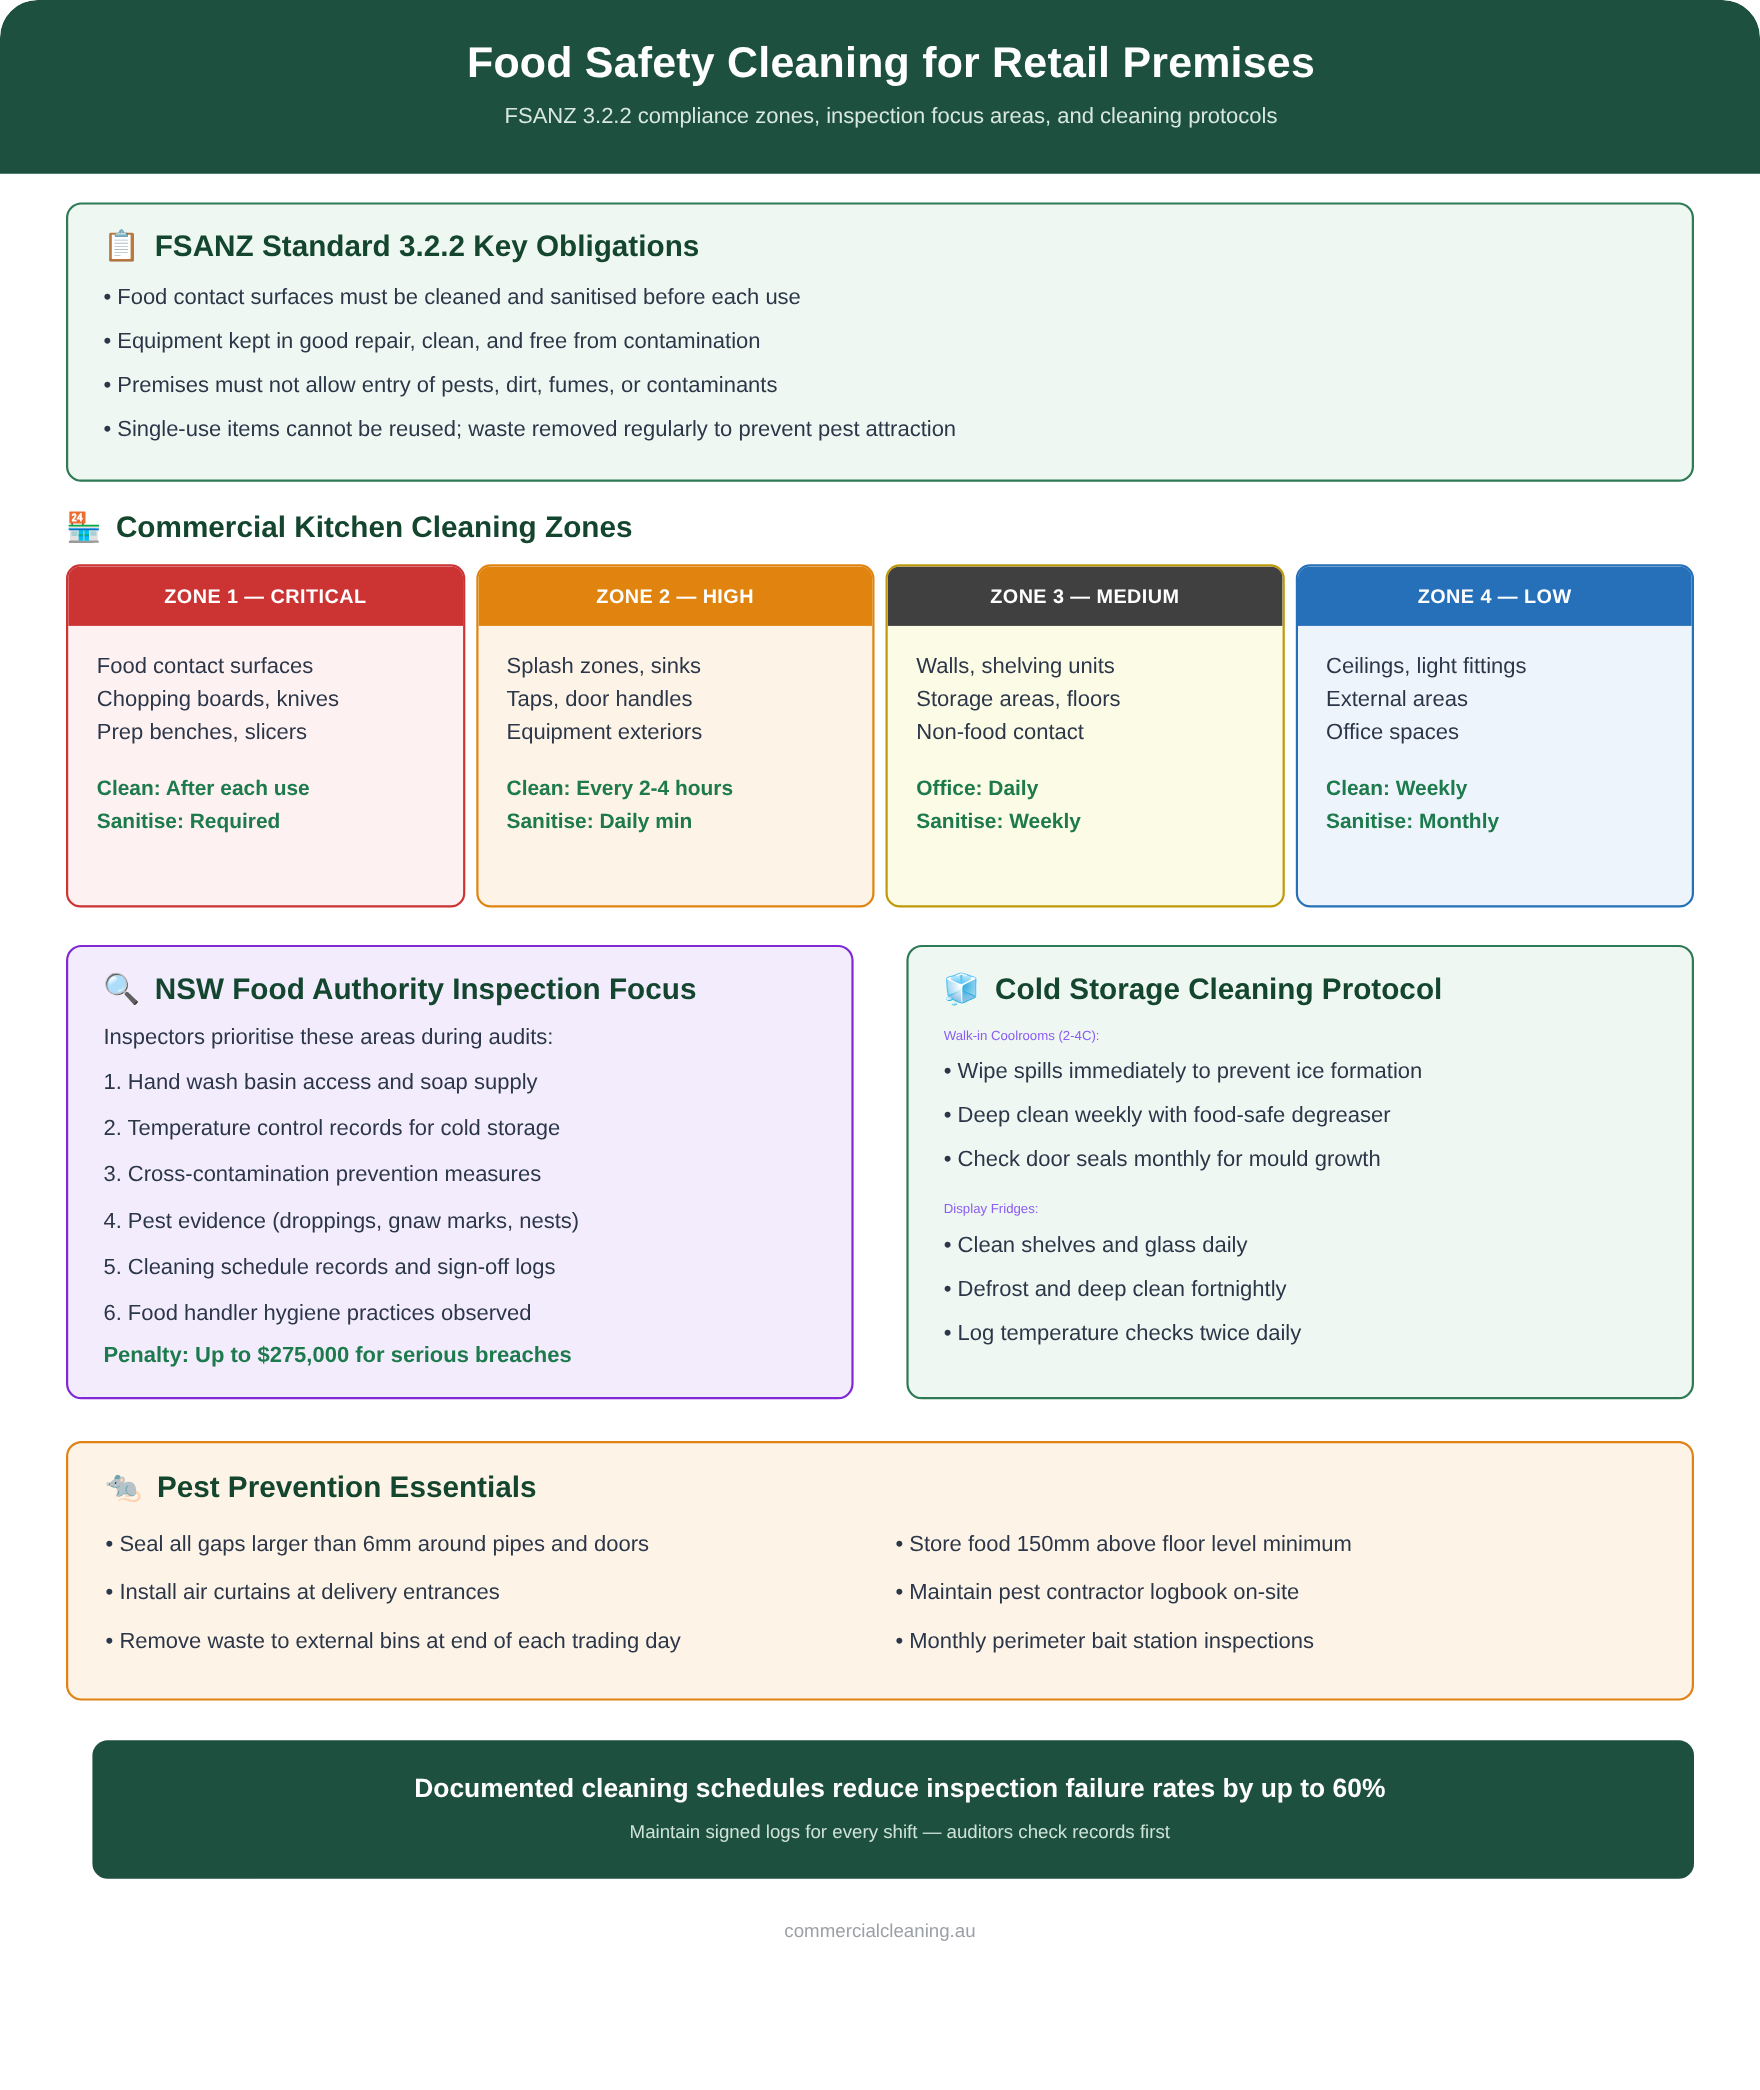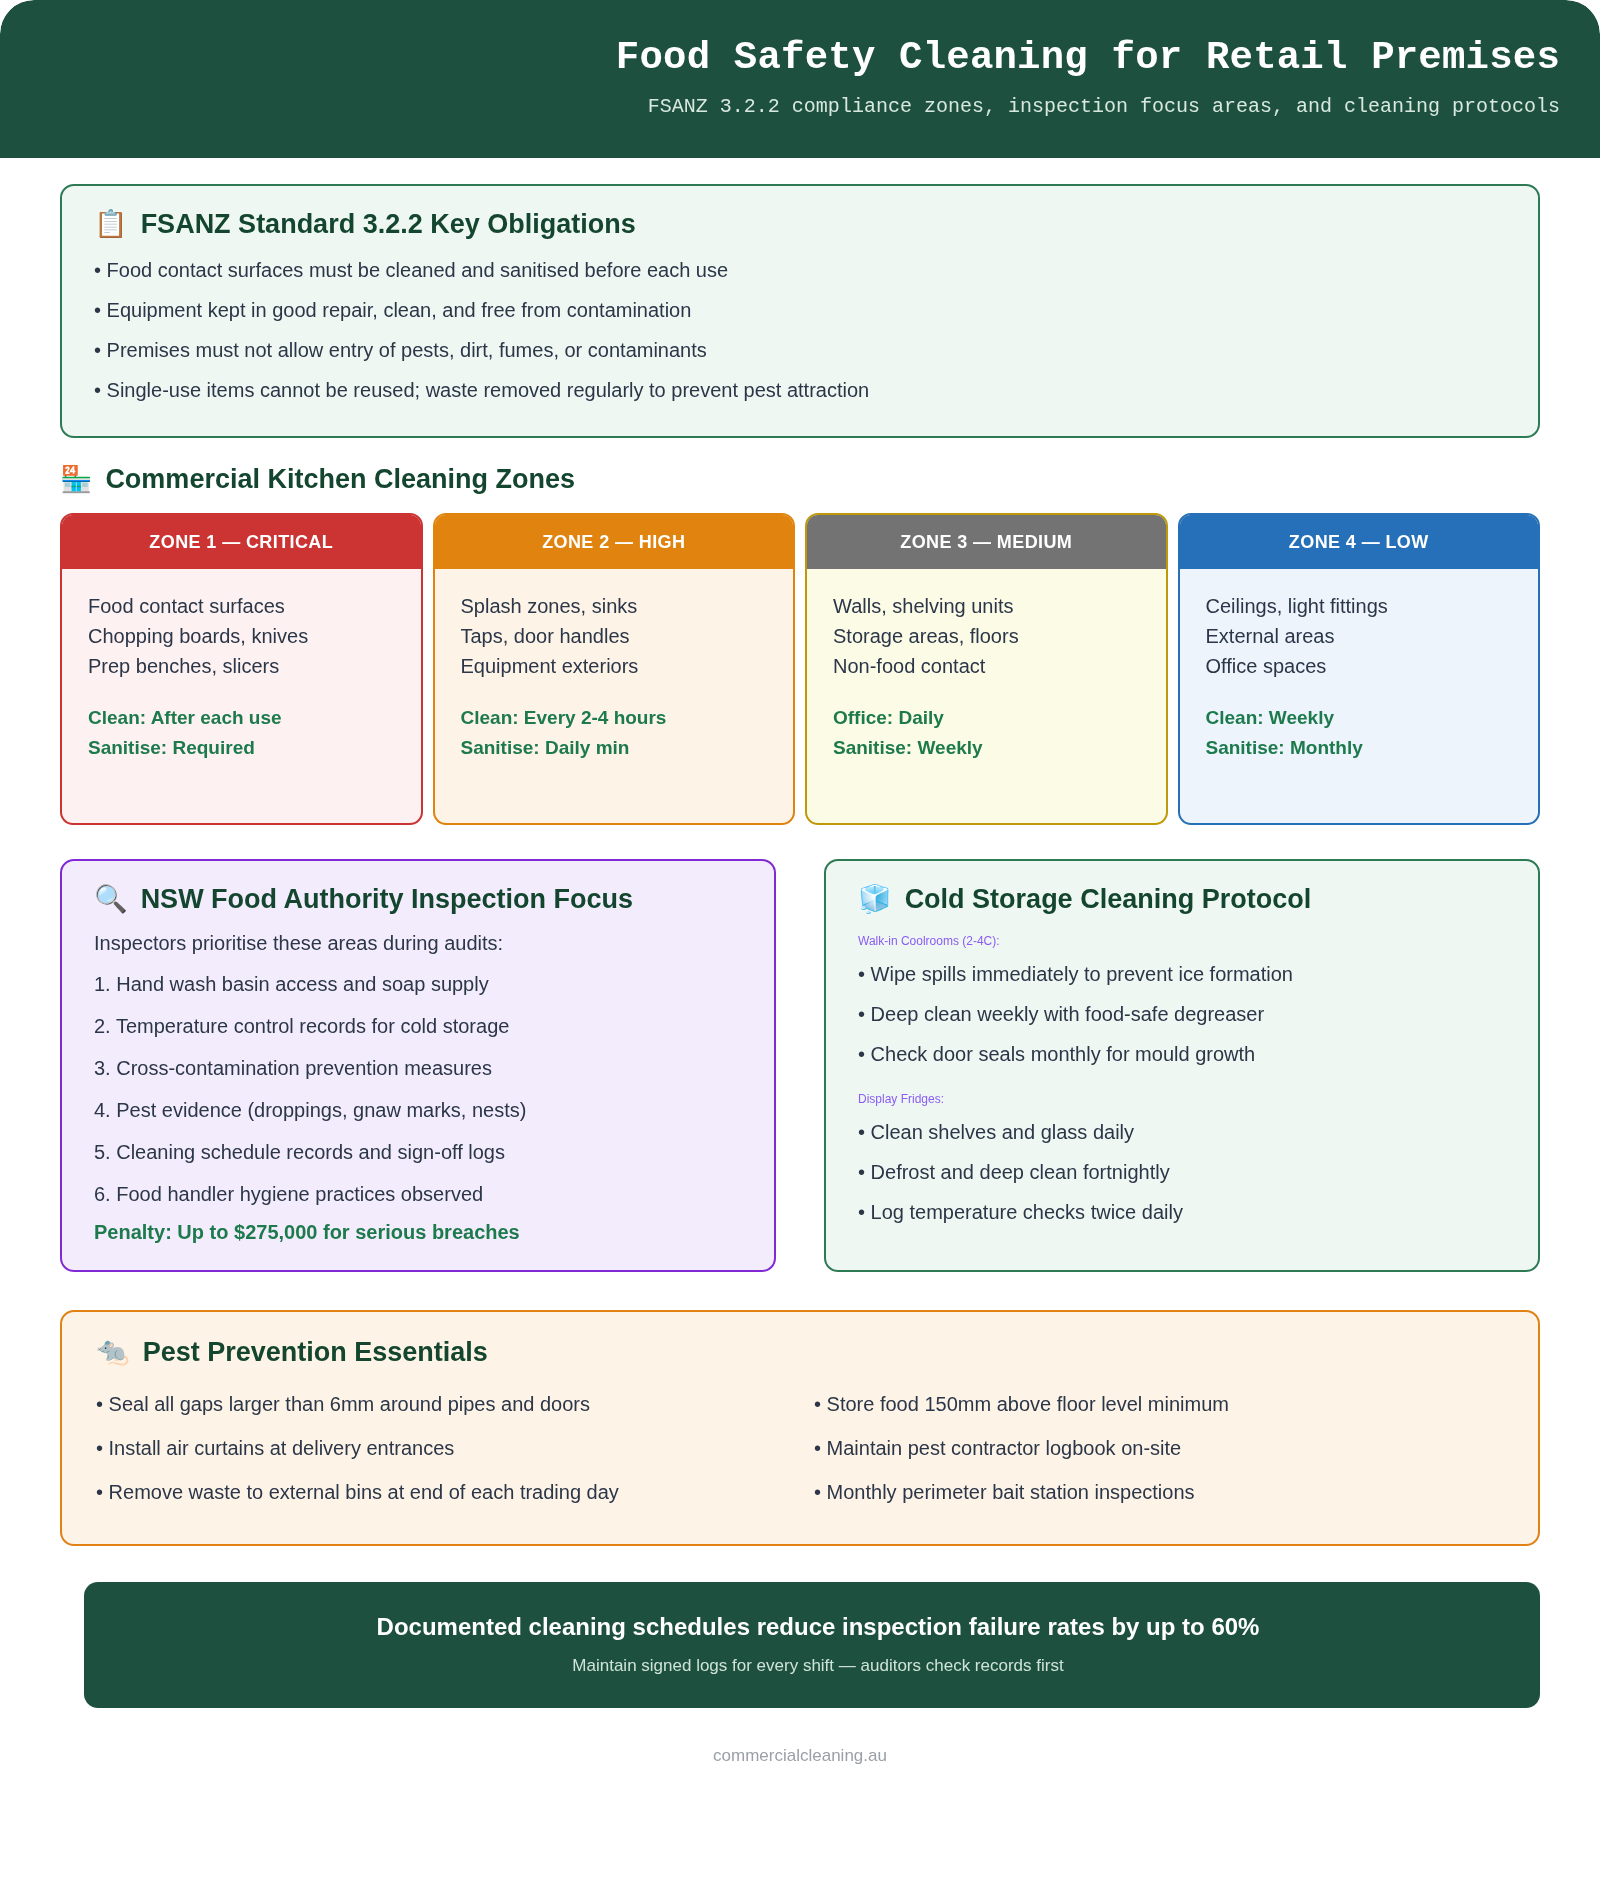--- a/index.html
+++ b/index.html
@@ -15,23 +15,22 @@
     height: 1900px;
     background: #ffffff;
     border-radius: 34px;
     overflow: hidden;
   }
 
   
   .header {
     background: #1d503f;
     padding: 36px 40px 40px 60px;
-    text-align: right;
+    text-align: center;
     border-radius: 34px 34px 0 0;
-    font-family: Liberation Mono, monospace;
   }
   .header h1 {
     color: #ffffff;
     font-size: 39px;
     font-weight: bold;
     letter-spacing: 0.2px;
     line-height: 1.15;
   }
   .header .subtitle {
     color: #d8e8e0;
@@ -264,21 +263,21 @@
           <div class="zone-item">Taps, door handles</div>
           <div class="zone-item">Equipment exteriors</div>
           <div class="zone-freq">
             <div>Clean: Every 2-4 hours</div>
             <div>Sanitise: Daily min</div>
           </div>
         </div>
       </div>
 
       <div class="zone" style="border-color:#bf9a08;background:#fcfbe6;">
-        <div class="zone-head" style="background:#737373;">ZONE 3 — MEDIUM</div>
+        <div class="zone-head" style="background:#404040;">ZONE 3 — MEDIUM</div>
         <div class="zone-body">
           <div class="zone-item">Walls, shelving units</div>
           <div class="zone-item">Storage areas, floors</div>
           <div class="zone-item">Non-food contact</div>
           <div class="zone-freq">
             <div>Office: Daily</div>
             <div>Sanitise: Weekly</div>
           </div>
         </div>
       </div>

